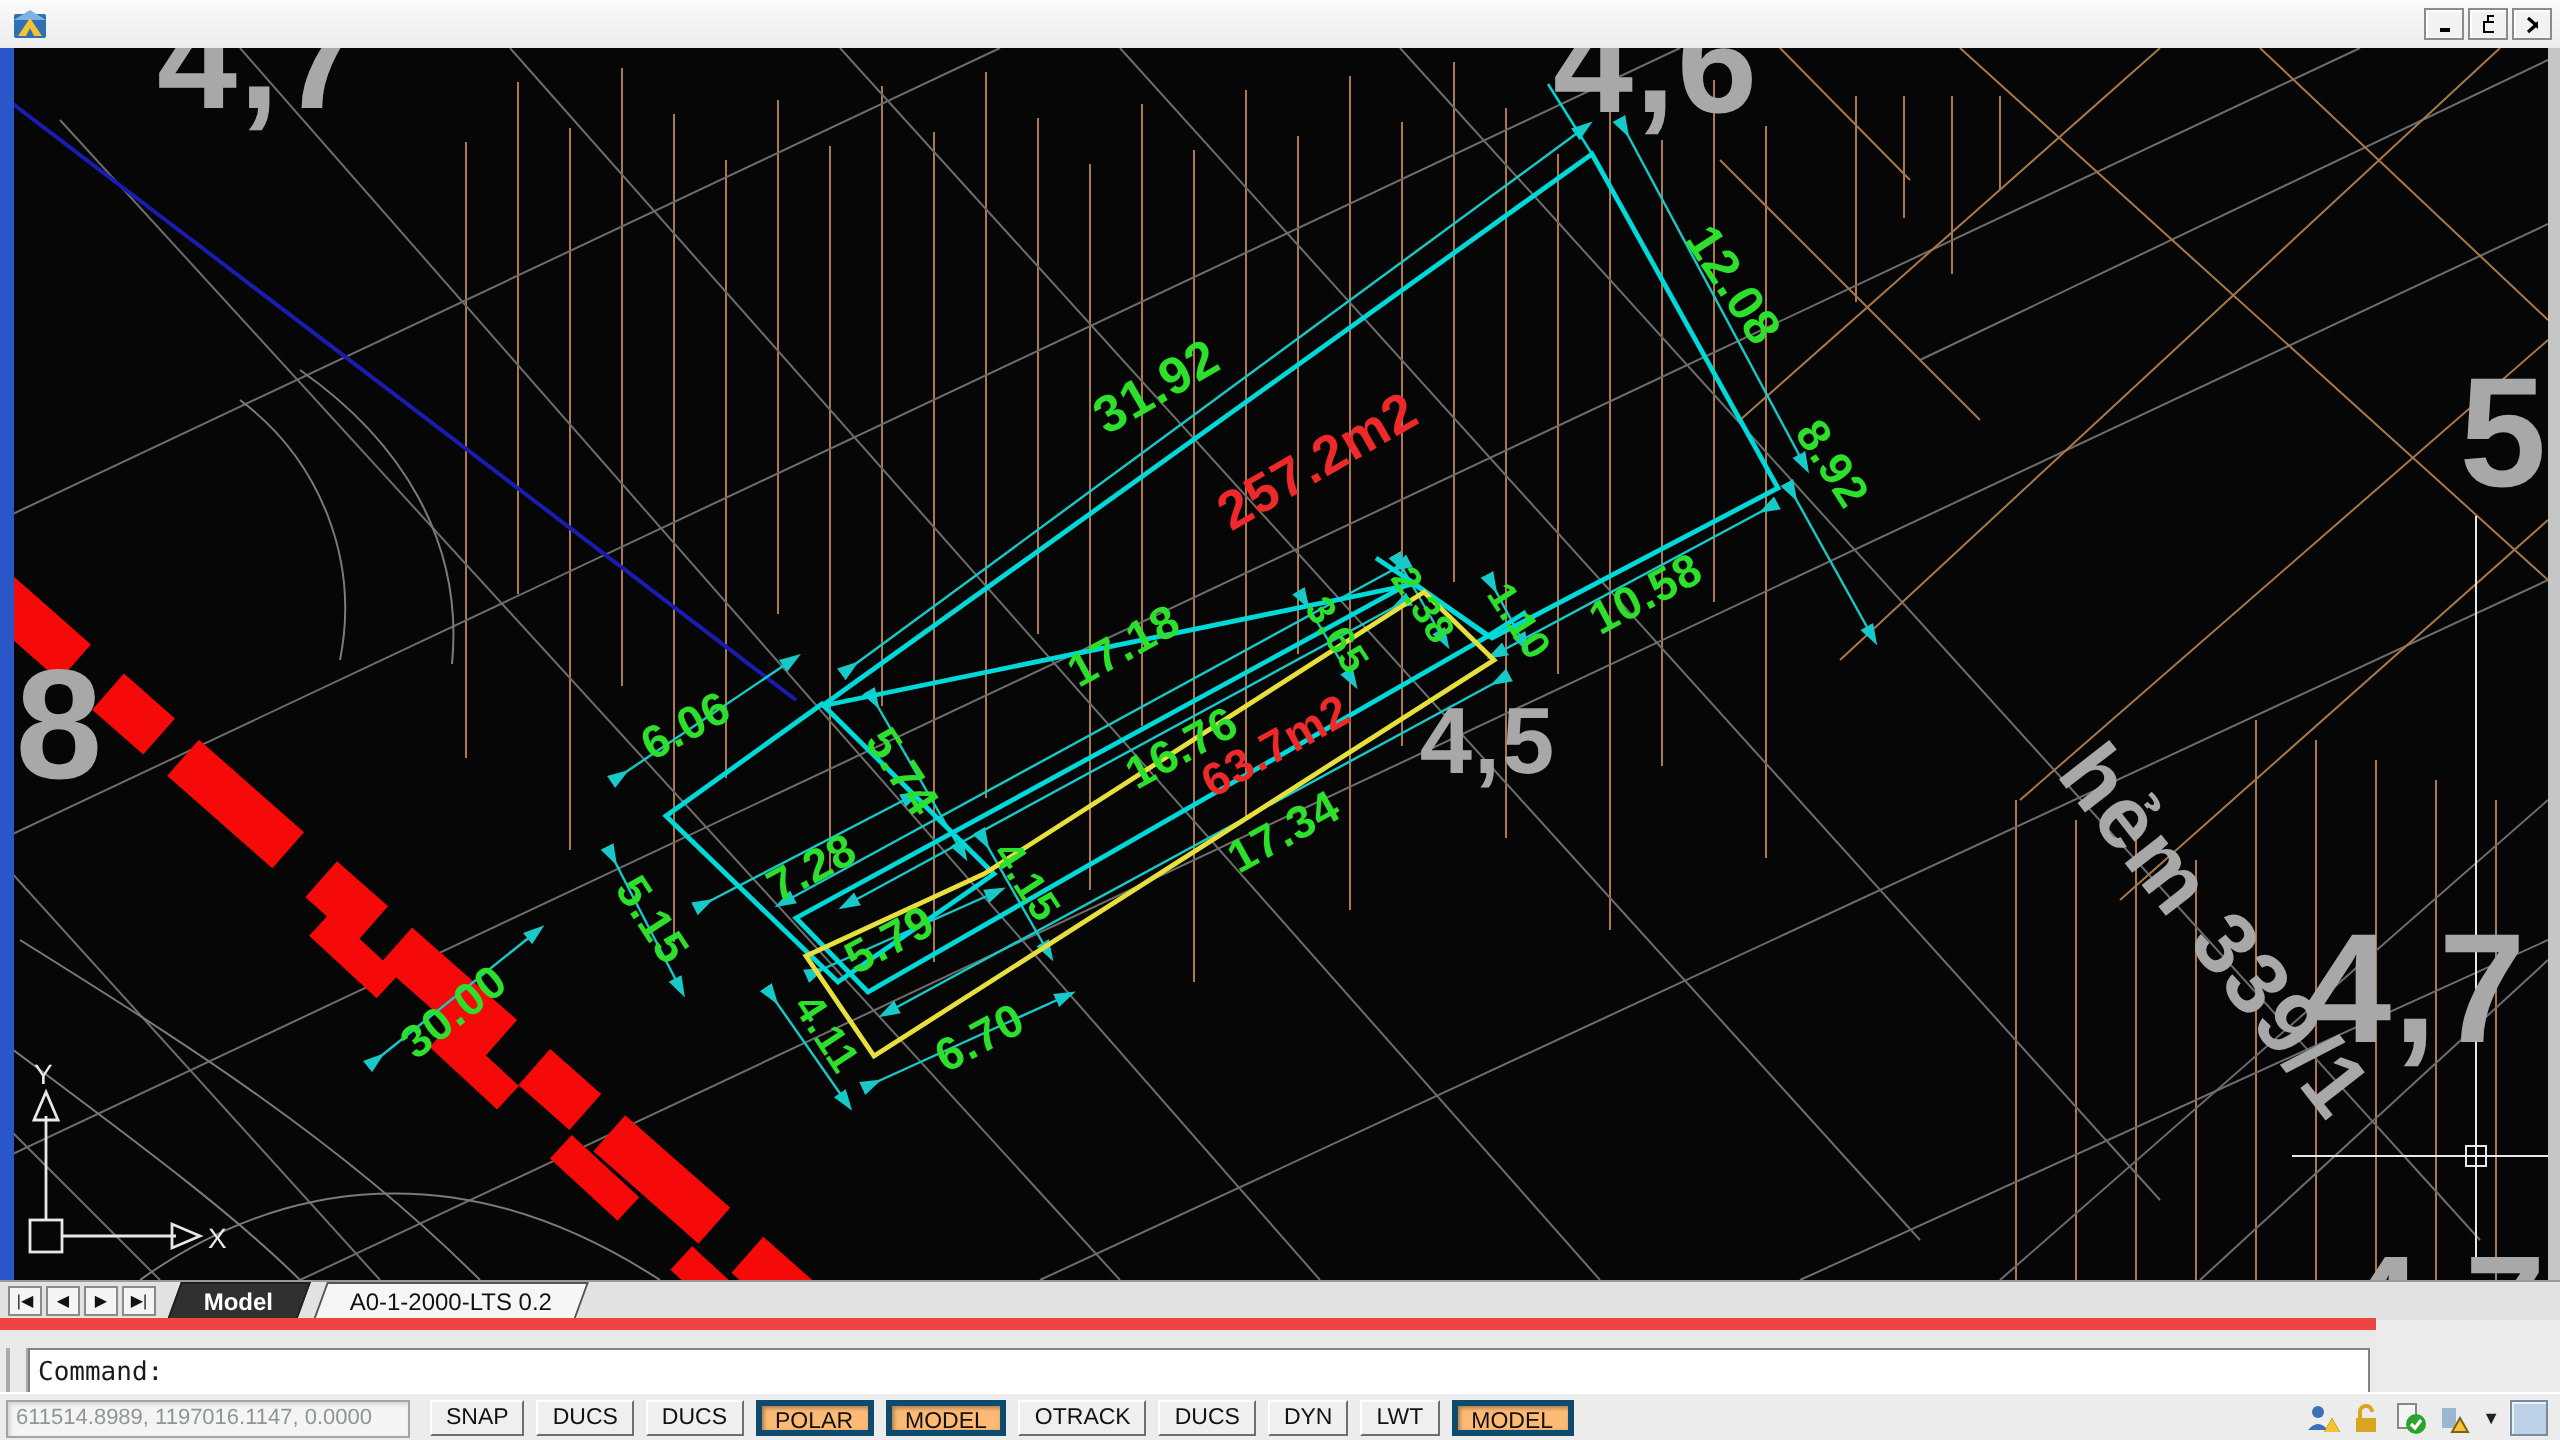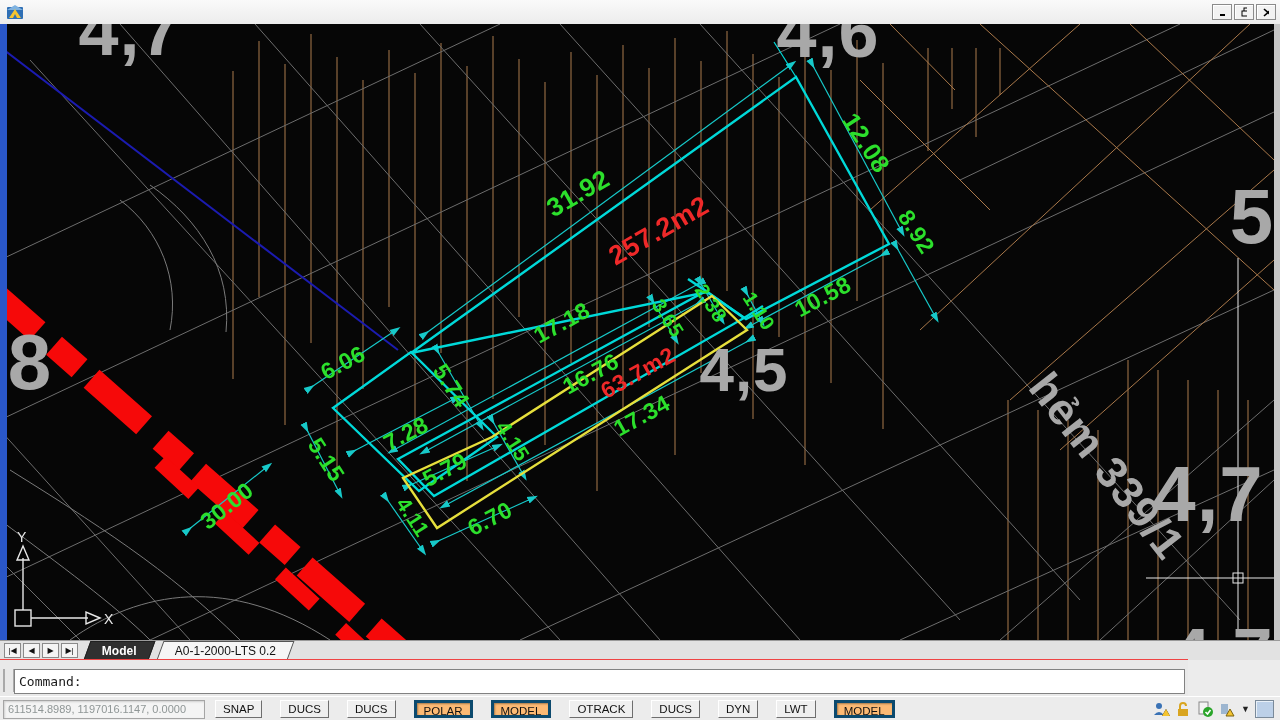--- a/index.html
+++ b/index.html
@@ -33,34 +33,34 @@
   .nav-btn{width:17px;height:15px;margin:0 1px;background:#f4f4f4;border:1px solid #8a8a8a;
     font-size:8px;line-height:13px;text-align:center;color:#111;padding:0;}
   .tab{height:17px;display:flex;align-items:center;padding:0 14px;font-size:12px;
     transform:skewX(-20deg);margin-left:8px;border:1px solid #555;}
   .tab>span{transform:skewX(20deg);}
   .tab.active{background:#303030;color:#fff;font-weight:700;border-color:#202020;}
   .tab.inactive{background:#f6f6f6;color:#111;}
 
   
   #cmd-region{position:absolute;left:0;top:659px;width:1188px;height:37px;background:#e9e9e9;
-    border-top:1px solid #ef4444;}
+    border-top:6px solid #ef4444;}
   #cmd-box{position:absolute;left:14px;right:3px;top:9px;height:23px;background:#fff;
     border:1px solid #828282;display:flex;align-items:center;}
   #cmd-grip{position:absolute;left:3px;top:9px;width:8px;height:23px;
     border-left:2px solid #aaa;border-right:2px solid #aaa;}
   #cmd-text{font-family:"DejaVu Sans Mono",monospace;font-size:13px;color:#1a1a1a;padding-left:4px;}
 
   
   #status-bar{position:absolute;left:0;top:696px;width:1280px;height:24px;background:#ececec;
     border-top:1px solid #fff;display:flex;align-items:center;}
   #coord-box{width:196px;height:17px;margin-left:3px;background:#f4f4f4;
     border:1px solid #a5a5a5;box-shadow:inset 1px 1px 2px rgba(0,0,0,.15);
     font-size:11px;color:#8f9696;line-height:17px;padding-left:4px;overflow:hidden;}
-  #toggles{display:flex;gap:18px;margin-left:10px;align-items:center;}
+  #toggles{display:flex;gap:6px;margin-left:10px;align-items:center;}
   .toggle{height:18px;padding:0 7px;font-size:11.5px;color:#111;background:#efefef;
     border:1px solid;border-color:#fff #6e6e6e #6e6e6e #fff;line-height:16px;}
   .toggle.pressed{background:#fdba74;border:3px solid #0c4a6e;
     box-shadow:inset 1px 1px 2px rgba(0,0,0,.35);}
   #tray{margin-left:auto;display:flex;align-items:center;gap:5px;padding-right:6px;}
   .tray-icon{width:18px;height:17px;display:inline-block;}
   #tray-arrow{font-size:9px;color:#222;}
   #clean-screen{width:19px;height:18px;background:#bcd0e8;border:1px solid #7a8a9a;
     box-shadow:inset 1px 1px 0 #e8f0f8;}
 </style>
@@ -254,21 +254,21 @@
         <span class="cad-label dim" style="left: 399px; top: 410px; font-size: 23px; transform: translate(-50%, -50%) rotate(-28deg);">7.28</span>
         <span class="cad-label dim" style="left: 319px; top: 436px; font-size: 23px; transform: translate(-50%, -50%) rotate(57deg);">5.15</span>
         <span class="cad-label dim" style="left: 506px; top: 417px; font-size: 21px; transform: translate(-50%, -50%) rotate(57deg);">4.15</span>
         <span class="cad-label dim" style="left: 438px; top: 446px; font-size: 23px; transform: translate(-50%, -50%) rotate(-28deg);">5.79</span>
         <span class="cad-label dim" style="left: 406px; top: 493px; font-size: 21px; transform: translate(-50%, -50%) rotate(57deg);">4.11</span>
         <span class="cad-label dim" style="left: 483px; top: 495px; font-size: 23px; transform: translate(-50%, -50%) rotate(-28deg);">6.70</span>
         <span class="cad-label dim" style="left: 220px; top: 482px; font-size: 23px; transform: translate(-50%, -50%) rotate(-38deg);">30.00</span>
         <span class="cad-label area" style="left: 123px; top: 6px; font-size: 72px; transform: translate(-50%, -50%) rotate(0deg);">4,7</span>
         <span class="cad-label area" style="left: 821px; top: 8px; font-size: 72px; transform: translate(-50%, -50%) rotate(0deg);">4,6</span>
         <span class="cad-label area" style="left: 23px; top: 338px; font-size: 78px; transform: translate(-50%, -50%) rotate(0deg);">8</span>
-        <span class="cad-label area" style="left: 737px; top: 346px; font-size: 62px; transform: translate(-50%, -50%) rotate(0deg);">4,5</span>
+        <span class="cad-label area" style="left: 737px; top: 346px; font-size: 47px; transform: translate(-50%, -50%) rotate(0deg);">4,5</span>
         <span class="cad-label area" style="left: 1245px; top: 192px; font-size: 78px; transform: translate(-50%, -50%) rotate(0deg);">5</span>
         <span class="cad-label area" style="left: 1201px; top: 470px; font-size: 78px; transform: translate(-50%, -50%) rotate(0deg);">4,7</span>
         <span class="cad-label area" style="left: 1215px; top: 630px; font-size: 72px; transform: translate(-50%, -50%) rotate(0deg);">4,7</span>
         <span class="cad-label area" style="left: 1100px; top: 442px; font-size: 44px; transform: translate(-50%, -50%) rotate(52deg);">hẻm 339/1</span>
       </div>
   </div>
 
   <div id="tab-bar">
     <span id="tab-nav" style="display:flex;margin-left:3px;">
         <button class="nav-btn">|◀</button>

